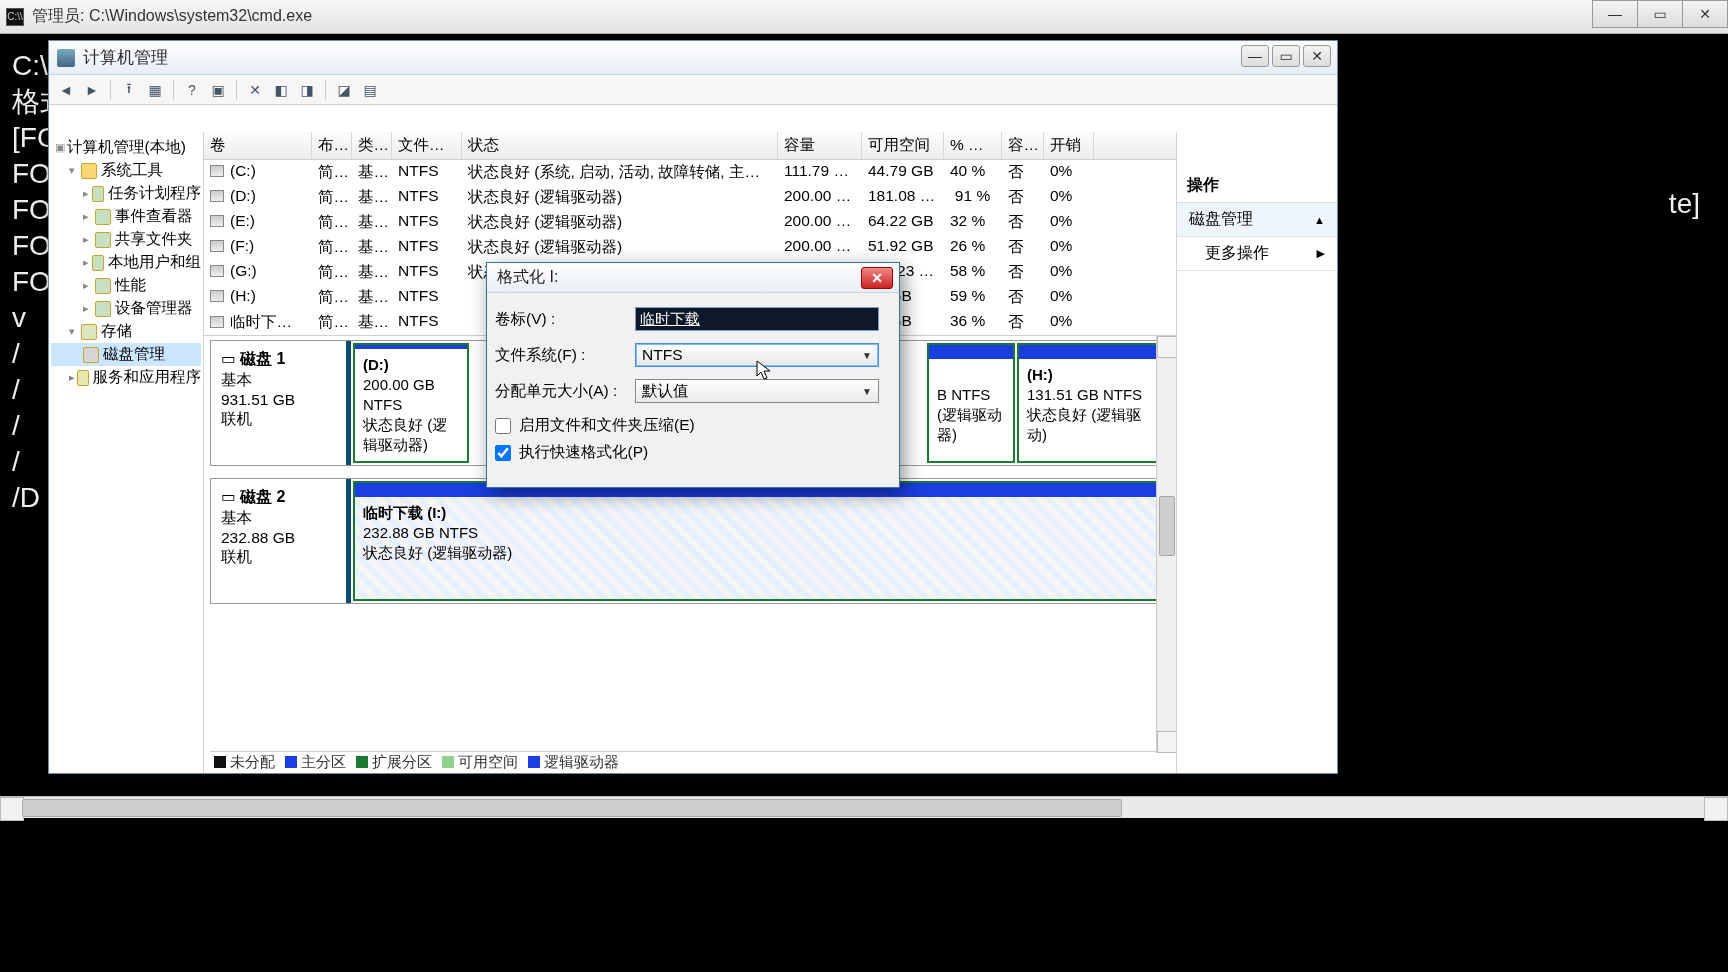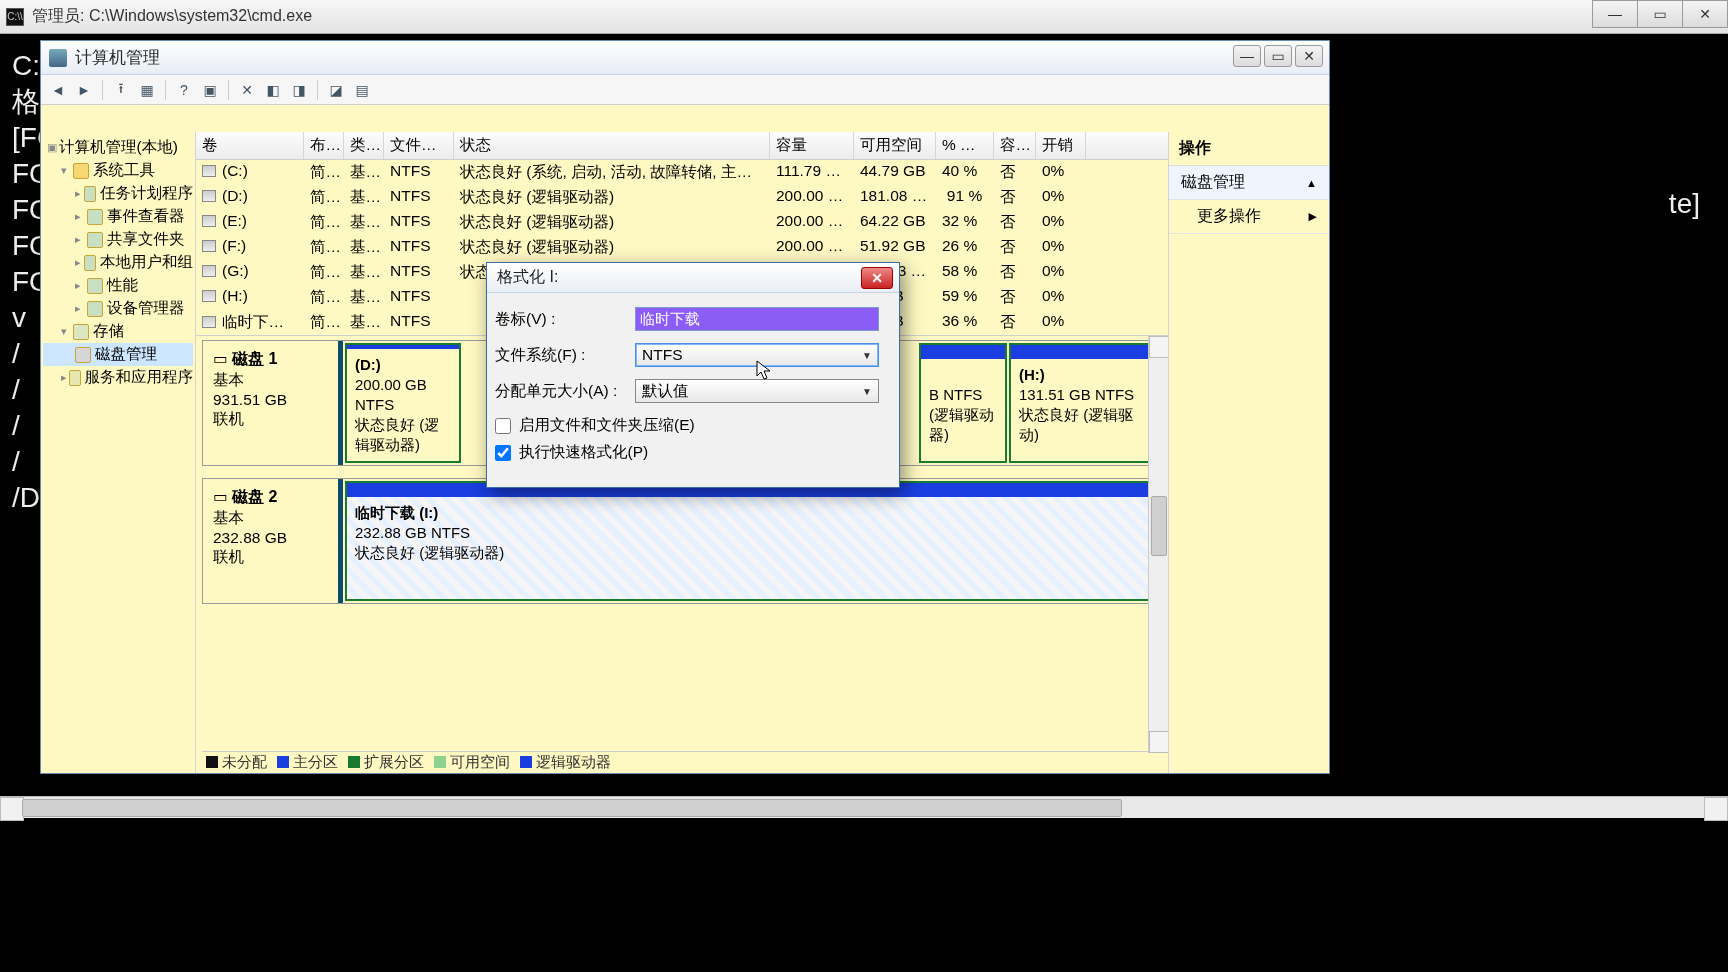--- a/index.html
+++ b/index.html
@@ -12,21 +12,21 @@
 .cmd-controls { position: absolute; right: 0; top: 0; display: flex; }
 .ctl { width: 46px; height: 28px; border: 1px solid #9a9a9a; background: linear-gradient(#f4f4f4,#dcdcdc); display: flex; align-items: center; justify-content: center; font-size: 14px; color: #333; margin-left: -1px; }
 .cmd-body { position: absolute; left: 8px; top: 36px; right: 8px; bottom: 22px; background: #000; color: #eee; font-family: Consolas, monospace; font-size: 28px; padding: 12px 4px; line-height: 36px; }
 .cmd-text-bottom { position:absolute; left:50px; bottom:6px; color:#fff; font-size:30px; font-family:"SimSun",monospace; }
 .cmd-scroll { position: absolute; left: 0; bottom: 0; width: 1728px; height: 22px; background: #e9e9e9; border-top: 1px solid #bbb; }
 .cmd-scroll::before,.cmd-scroll::after{content:"";position:absolute;top:0;width:22px;height:22px;background:#f1f1f1;border:1px solid #bbb;}
 .cmd-scroll::before{left:0;} .cmd-scroll::after{right:0;}
 .cmd-scroll-thumb{position:absolute;left:22px;top:2px;height:18px;width:1100px;background:#cfcfcf;border:1px solid #aaa;border-radius:2px;}
 
 
-.mgmt { position: absolute; left: 40px; top: 40px; width: 1290px; height: 734px; background: #fef9c3; border: 1px solid #6b8aad; box-shadow: 0 0 6px rgba(0,0,0,0.3); }
+.mgmt { position: absolute; left: 48px; top: 40px; width: 1290px; height: 734px; background: #ffffff; border: 1px solid #6b8aad; box-shadow: 0 0 6px rgba(0,0,0,0.3); }
 .mgmt-title { height: 34px; background: linear-gradient(#fdfdfe,#e8eef6); border-bottom: 1px solid #c6d5e8; display: flex; align-items: center; padding: 0 8px; font-size: 17px; color: #2a2a2a; }
 .mgmt-title .ic { width:18px; height:18px; margin-right:8px; display:inline-block; background:linear-gradient(#7ab,#468); border-radius:2px; }
 .mgmt-ctls { position:absolute; right:6px; top:4px; display:flex; gap:4px; }
 .mgmt-ctls .ctl { width:28px; height:22px; border-radius:3px; }
 .menu-bar { height: 27px; border-bottom: 1px solid #d8d8d8; display: flex; align-items: center; padding: 0 6px; font-size: 16px; }
 .menu-item { padding: 2px 10px; }
 .toolbar { height: 30px; border-bottom: 1px solid #d0d0d0; display: flex; align-items: center; padding: 0 6px; gap: 4px; background:#f6f6f6; }
 .tool-btn { width: 22px; height: 22px; border: 1px solid transparent; display:flex; align-items:center; justify-content:center; font-size:14px; color:#456; }
 .tool-sep { width:1px; height:20px; background:#ccc; margin:0 3px; }
 
@@ -57,21 +57,21 @@
 .disk-label b { font-size:16px; }
 .disk-parts { flex:1; display:flex; gap:2px; padding:2px; }
 .part { border:2px solid #197b30; display:flex; flex-direction:column; }
 .part.cross { background:repeating-linear-gradient(45deg,#f5f5f5 0 6px,#e6f0ff 6px 12px); }
 .part-head { height:14px; background:#1a3ee0; }
 .part-body { padding:6px 8px; font-size:15px; line-height:20px; }
 .legend { position:absolute; left:6px; bottom:0; right:18px; height:22px; border-top:1px solid #ccc; font-size:15px; display:flex; align-items:center; gap:10px; padding:0 4px; color:#333; }
 .lg { width:12px; height:12px; display:inline-block; margin-right:4px; vertical-align:-1px; }
 
 .actions { width:160px; font-size:16px; }
-.actions-h { padding:6px 10px; border-bottom:1px solid #ddd; font-weight:bold; }
+.actions-h { padding:6px 10px; border-bottom:1px solid #ddd; font-weight:bold;margin-top:37px; }
 .actions-r { display:flex; align-items:center; justify-content:space-between; padding:6px 12px; background:#eef5fd; border-bottom:1px solid #e2e2e2; }
 .actions-r.sub { background:none; padding-left:28px; }
 .tri { font-size:11px; }
 
 
 .dialog { position:absolute; left:486px; top:262px; width:414px; background:#f1f1f1; border:1px solid #3a6ea5; box-shadow:4px 6px 18px rgba(0,0,0,0.45); }
 .dialog-title { height:30px; background:linear-gradient(#fff,#e9eef5); border-bottom:1px solid #c7d4e6; display:flex; align-items:center; padding:0 10px; font-size:16px; color:#222; }
 .dlg-close { position:absolute; right:6px; top:4px; width:32px; height:22px; background:linear-gradient(#e88,#c22); border:1px solid #900; border-radius:3px; color:#fff; display:flex; align-items:center; justify-content:center; font-size:14px; font-weight:bold; }
 .dialog-body { padding:14px 20px 18px 8px; font-size:15.5px; }
 .frow { display:flex; align-items:center; margin-bottom:12px; }
@@ -82,21 +82,21 @@
 .fsel .dd { font-size:10px; color:#333; }
 .fcheck { display:flex; align-items:center; margin:6px 0; }
 .fcheck input { width:16px; height:16px; margin-right:8px; }
 .dlg-btns { display:flex; justify-content:flex-end; gap:12px; margin-top:14px; }
 .btn { width:94px; height:28px; border:1px solid #888; background:linear-gradient(#fefefe,#e4e4e4); border-radius:3px; display:flex; align-items:center; justify-content:center; font-size:15.5px; }
 .btn.focus { border:1px solid #3a8be0; box-shadow:0 0 0 1px #7fb7ff inset; }
 
 .cursor { position:absolute; left:756px; top:360px; width:16px; height:22px; pointer-events:none; }
 .cursor svg { width:100%; height:100%; }
 
-input[type=text].highlighted { background:#8b5cf6; color:#fff; }
+input[type=text].highlighted { background:#0f172a; color:#fff;text-decoration:underline; }
 </style>
 </head>
 <body>
 
 <div class="cmd-window">
   <div class="cmd-title">
     <span class="cmd-icon">C:\\</span>
     <span>管理员: C:\Windows\system32\cmd.exe</span>
     <div class="cmd-controls">
       <div class="ctl">—</div>

